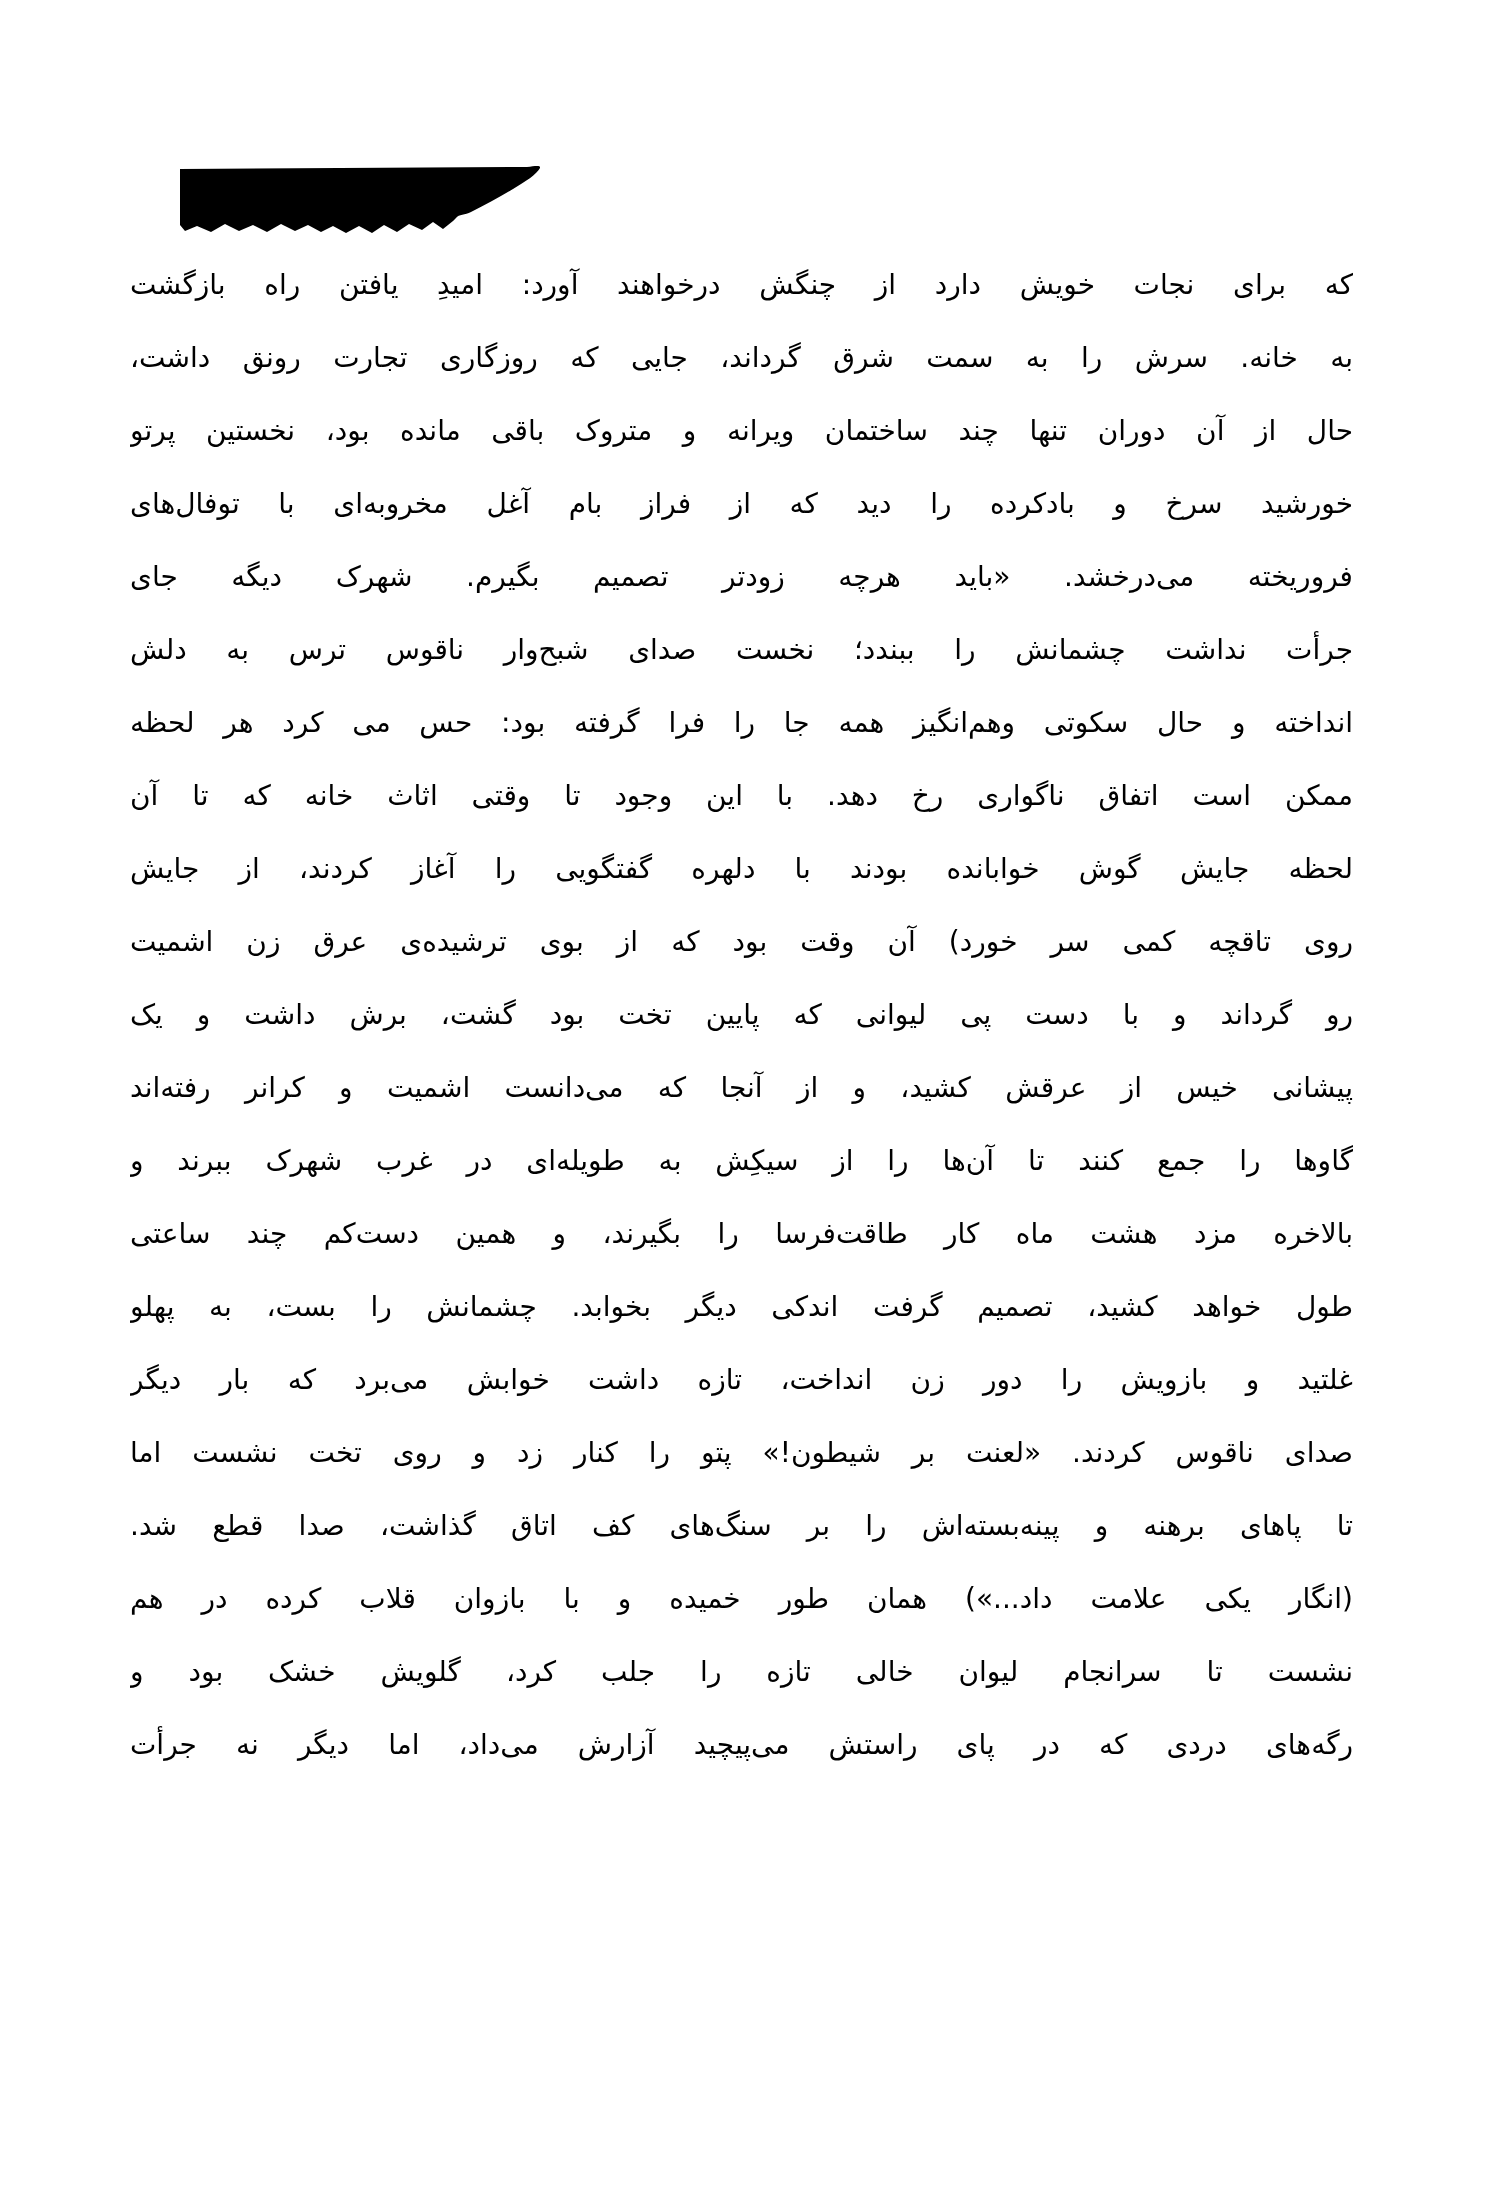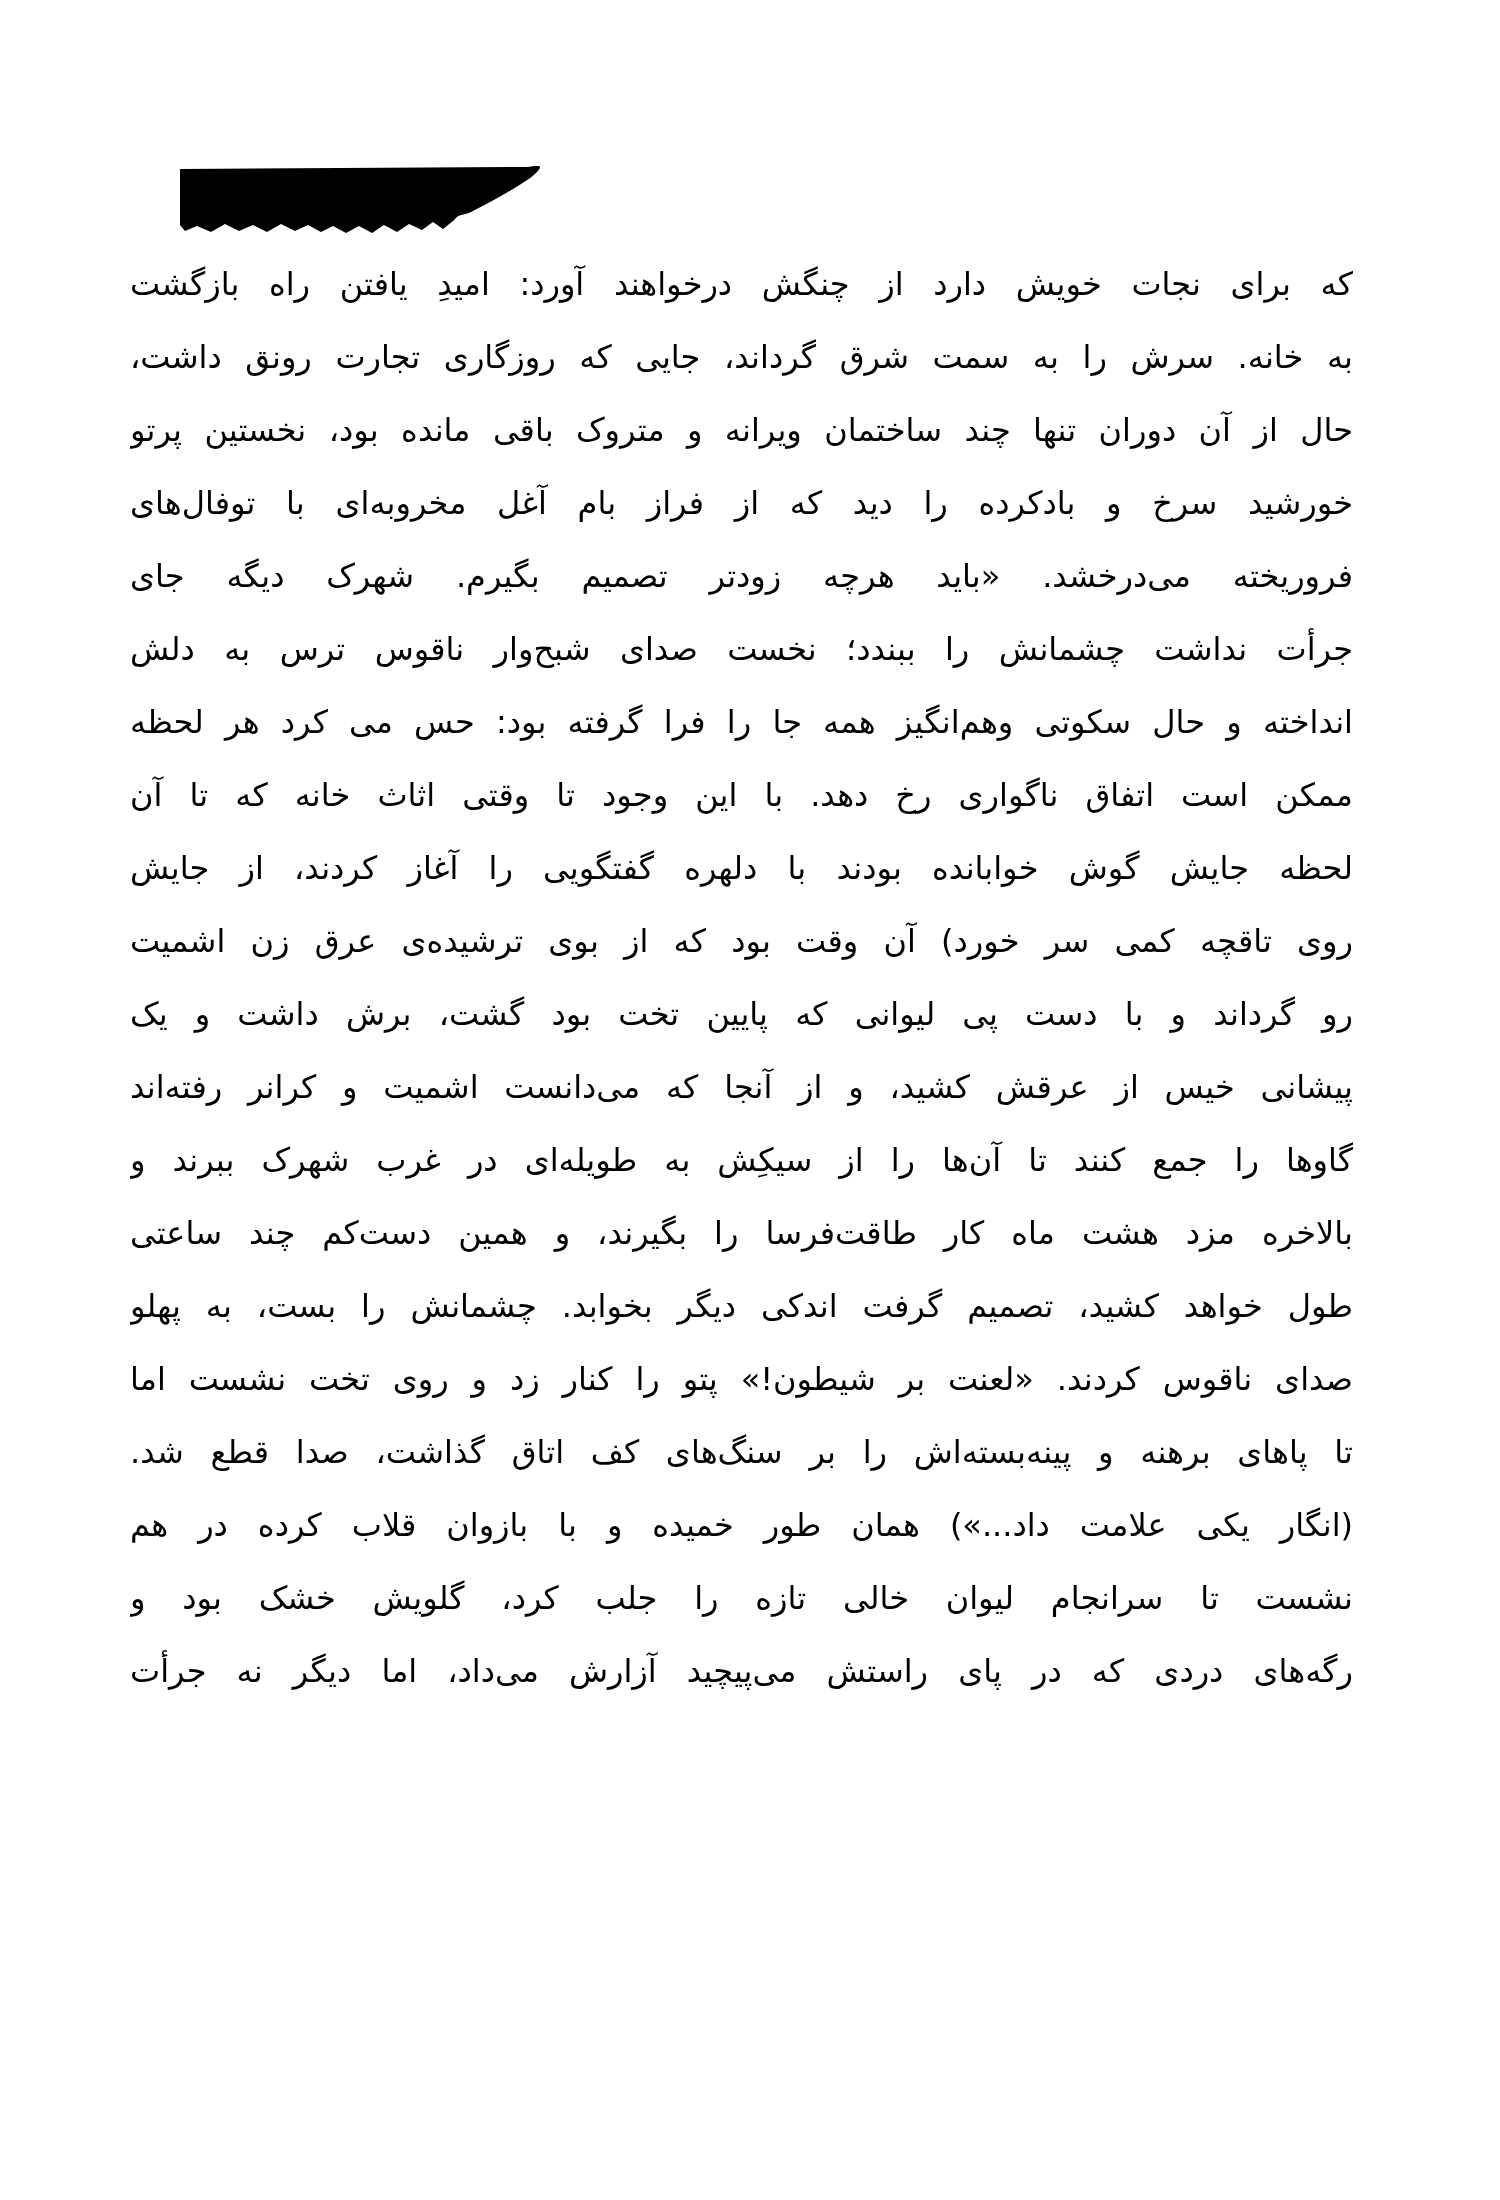--- a/index.html
+++ b/index.html
@@ -22,21 +22,21 @@
     width: 375px;
     height: 85px;
   }
   .text-block {
     position: absolute;
     left: 130px;
     top: 248px;
     width: 1223px;
     direction: rtl;
     color: #000000;
-    font-size: 32px;
+    font-size: 28px;
     line-height: 73px;
   }
   .text-line {
     height: 73px;
     overflow: hidden;
     white-space: nowrap;
     text-align: justify;
     text-align-last: justify;
     -moz-text-align-last: justify;
   }
@@ -89,20 +89,21 @@
     <div class="text-line">جرأت نداشت چشمانش را ببندد؛ نخست صدای شبح‌وار ناقوس ترس به دلش</div>
     <div class="text-line">انداخته و حال سکوتی وهم‌انگیز همه جا را فرا گرفته بود: حس می کرد هر لحظه</div>
     <div class="text-line">ممکن است اتفاق ناگواری رخ دهد. با این وجود تا وقتی اثاث خانه که تا آن</div>
     <div class="text-line">لحظه جایش گوش خوابانده بودند با دلهره گفتگویی را آغاز کردند، از جایش</div>
     <div class="text-line">روی تاقچه کمی سر خورد) آن وقت بود که از بوی ترشیده‌ی عرق زن اشمیت</div>
     <div class="text-line">رو گرداند و با دست پی لیوانی که پایین تخت بود گشت، برش داشت و یک</div>
     <div class="text-line">پیشانی خیس از عرقش کشید، و از آنجا که می‌دانست اشمیت و کرانر رفته‌اند</div>
     <div class="text-line">گاوها را جمع کنند تا آن‌ها را از سیکِش به طویله‌ای در غرب شهرک ببرند و</div>
     <div class="text-line">بالاخره مزد هشت ماه کار طاقت‌فرسا را بگیرند، و همین دست‌کم چند ساعتی</div>
     <div class="text-line">طول خواهد کشید، تصمیم گرفت اندکی دیگر بخوابد. چشمانش را بست، به پهلو</div>
+    <div class="text-line">غلتید و بازویش را دور زن انداخت، تازه داشت خوابش می‌برد که بار دیگر</div>
     <div class="text-line">صدای ناقوس کردند. «لعنت بر شیطون!» پتو را کنار زد و روی تخت نشست اما</div>
     <div class="text-line">تا پاهای برهنه و پینه‌بسته‌اش را بر سنگ‌های کف اتاق گذاشت، صدا قطع شد.</div>
     <div class="text-line">(انگار یکی علامت داد...») همان طور خمیده و با بازوان قلاب کرده در هم</div>
     <div class="text-line">نشست تا سرانجام لیوان خالی تازه را جلب کرد، گلویش خشک بود و</div>
     <div class="text-line">رگه‌های دردی که در پای راستش می‌پیچید آزارش می‌داد، اما دیگر نه جرأت</div>
   </div>
 
 </div>
 
 </body></html>

